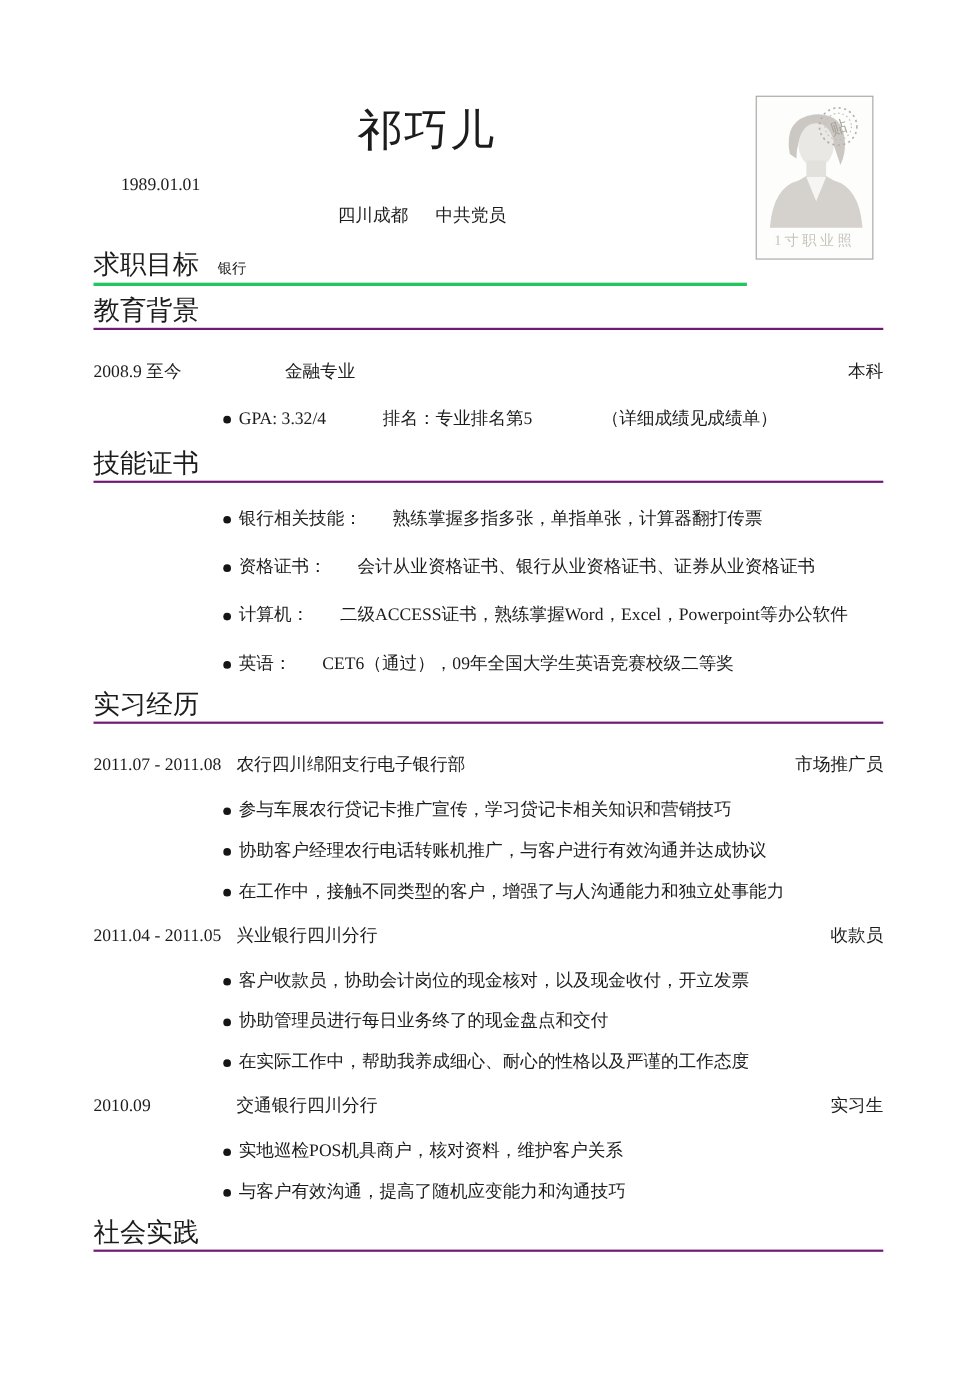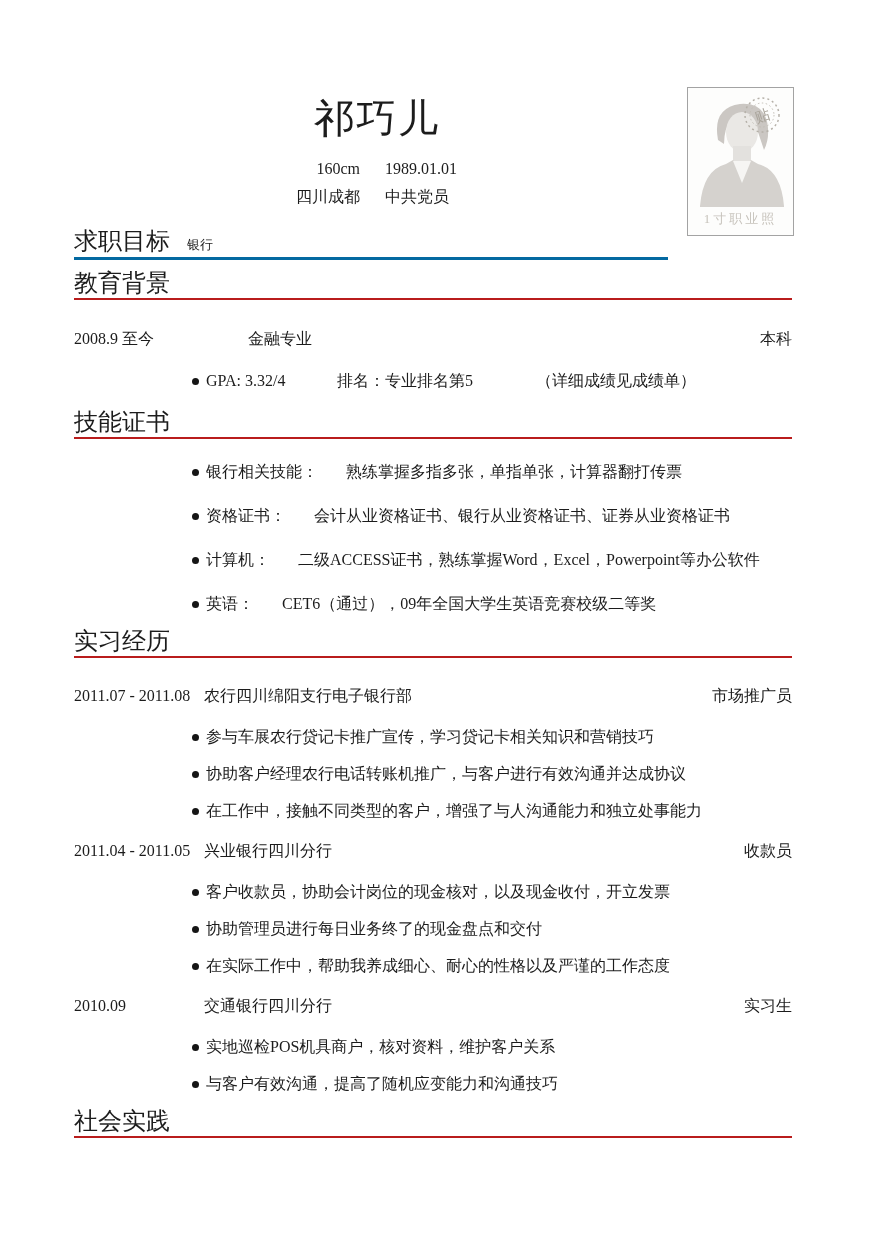--- a/index.html
+++ b/index.html
@@ -4,46 +4,46 @@
 <style>
   html,body{margin:0;padding:0;background:#fff;}
   .page{
     position:relative;
     width:884px;height:1250px;
     background:#ffffff;
     color:#1c1c1c;
     font-family:"Liberation Serif","DejaVu Serif",serif;
     overflow:hidden;
   }
-  .content{position:absolute;left:74px;top:0;width:718px;}
+  .content{position:absolute;left:85px;top:0;width:718px;}
 
   
   .name-block{margin-top:95px;width:606px;text-align:center;}
   .name{font-size:40px;font-weight:500;line-height:48px;letter-spacing:2px;margin:0;}
   .info-grid{margin-top:12px;width:606px;font-size:16px;}
   .info-row{display:flex;line-height:28px;}
   .info-left{width:286px;text-align:right;}
   .info-right{margin-left:25px;text-align:left;}
 
   
   .objective{
     margin-top:17px;width:594px;
     display:flex;align-items:baseline;
-    border-bottom:3px solid #0369a1;
+    border-bottom:3px solid #22c55e;
     padding-bottom:3px;
   }
   .objective-label{font-size:24px;font-weight:500;width:113px;line-height:26px;}
   .objective-value{font-size:13px;}
 
   
   .sec-title{
     margin:0;margin-top:10px;
     font-size:24px;font-weight:500;line-height:26px;
     padding-bottom:2px;
-    border-bottom:2px solid #b91c1c;
+    border-bottom:2px solid #701a75;
   }
   .sec-title.skills{margin-top:17px;}
   .sec-title.intern{margin-top:13px;}
   .sec-title.social{margin-top:13px;}
 
   .row{display:flex;font-size:16px;line-height:22px;}
   .edu-row{margin-top:28px;gap:44px;}
   .col-date{width:130px;flex-shrink:0;}
   .edu-school{width:210px;}
   .edu-major{flex:1;}
@@ -106,21 +106,20 @@
     </svg>
     <div class="photo-caption">1寸职业照</div>
   </div>
 
   <div class="content">
 
     <div class="name-block">
       <h1 class="name">祁巧儿</h1>
       <div class="info-grid">
         <div class="info-row">
-          <div class="info-left">160cm</div>
           <div class="info-right">1989.01.01</div>
         </div>
         <div class="info-row">
           <div class="info-left">四川成都</div>
           <div class="info-right">中共党员</div>
         </div>
       </div>
     </div>
 
     <div class="objective">

